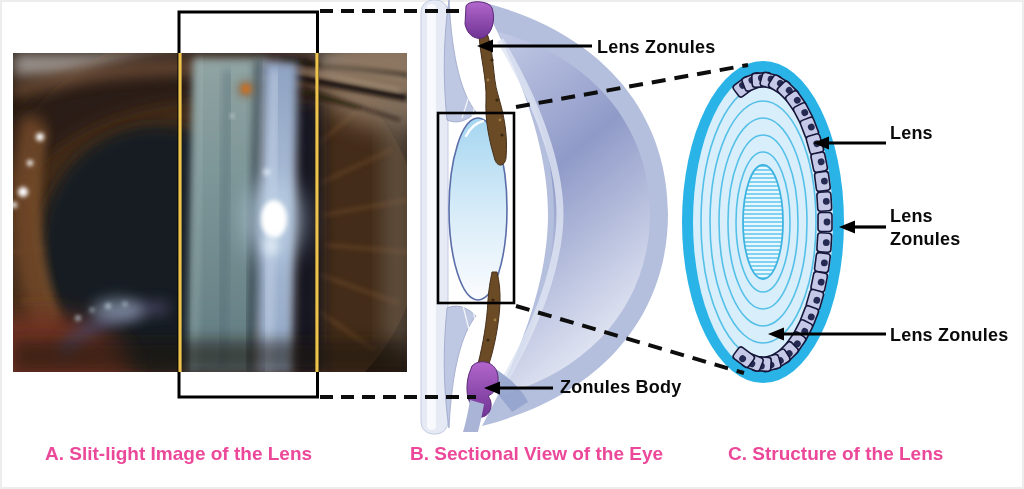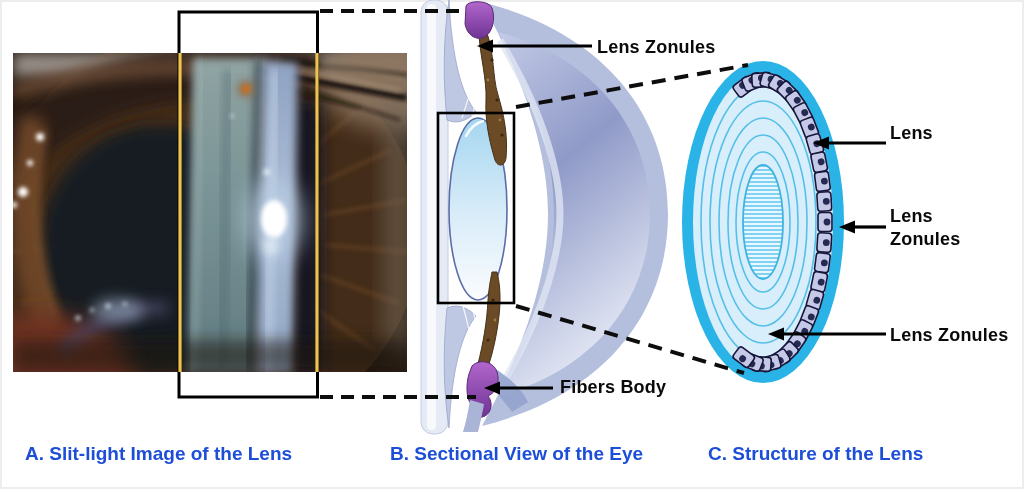--- a/index.html
+++ b/index.html
@@ -2,21 +2,21 @@
 <html><head>
 <meta charset="utf-8">
 <style>
   html,body{margin:0;padding:0;background:#fff;}
   #page{position:relative;width:1024px;height:489px;background:#ffffff;overflow:hidden;
         box-shadow:inset 0 0 0 2px #ededed;font-family:"Liberation Sans",sans-serif;}
   #scene{position:absolute;left:0;top:0;}
   .lbl{position:absolute;font:700 18px/23px "Liberation Sans",sans-serif;color:#0a0a0a;
        white-space:nowrap;letter-spacing:.2px;}
   .lbl .line{display:block;}
-  .cap{position:absolute;top:443px;font:700 19px/22px "Liberation Sans",sans-serif;color:#1d4ed8;white-space:nowrap;}
+  .cap{position:absolute;top:443px;font:700 19px/22px "Liberation Sans",sans-serif;color:#ec4899;white-space:nowrap;margin-left:20px;}
 </style>
 </head>
 <body>
 
 <div id="page">
 
 <svg id="scene" width="1024" height="489" viewBox="0 0 1024 489">
   <defs>
     <clipPath id="photoClip">
           <rect x="13" y="53" width="394" height="319"></rect>
@@ -329,21 +329,21 @@
           <polygon points="839,227 855,220.5 855,233.5" stroke="none"></polygon>
     </g>
     <g>
       <line x1="886" y1="334" x2="783" y2="334"></line>
           <polygon points="768,334 784,327.5 784,340.5" stroke="none"></polygon>
     </g>
   </g>
 </svg>
 
 <div class="lbl" style="left:597px;top:36px">Lens Zonules</div>
-<div class="lbl" style="left:560px;top:376px">Fibers Body</div>
+<div class="lbl" style="left:560px;top:376px">Zonules Body</div>
 <div class="lbl" style="left:890px;top:122px">
   <span class="line">Lens</span>
 </div>
 <div class="lbl" style="left:890px;top:205px">
   <span class="line">Lens</span>
   <span class="line">Zonules</span>
 </div>
 <div class="lbl" style="left:890px;top:324px">Lens Zonules</div>
 
 <div class="cap" style="left:25px">A. Slit-light Image of the Lens</div>

